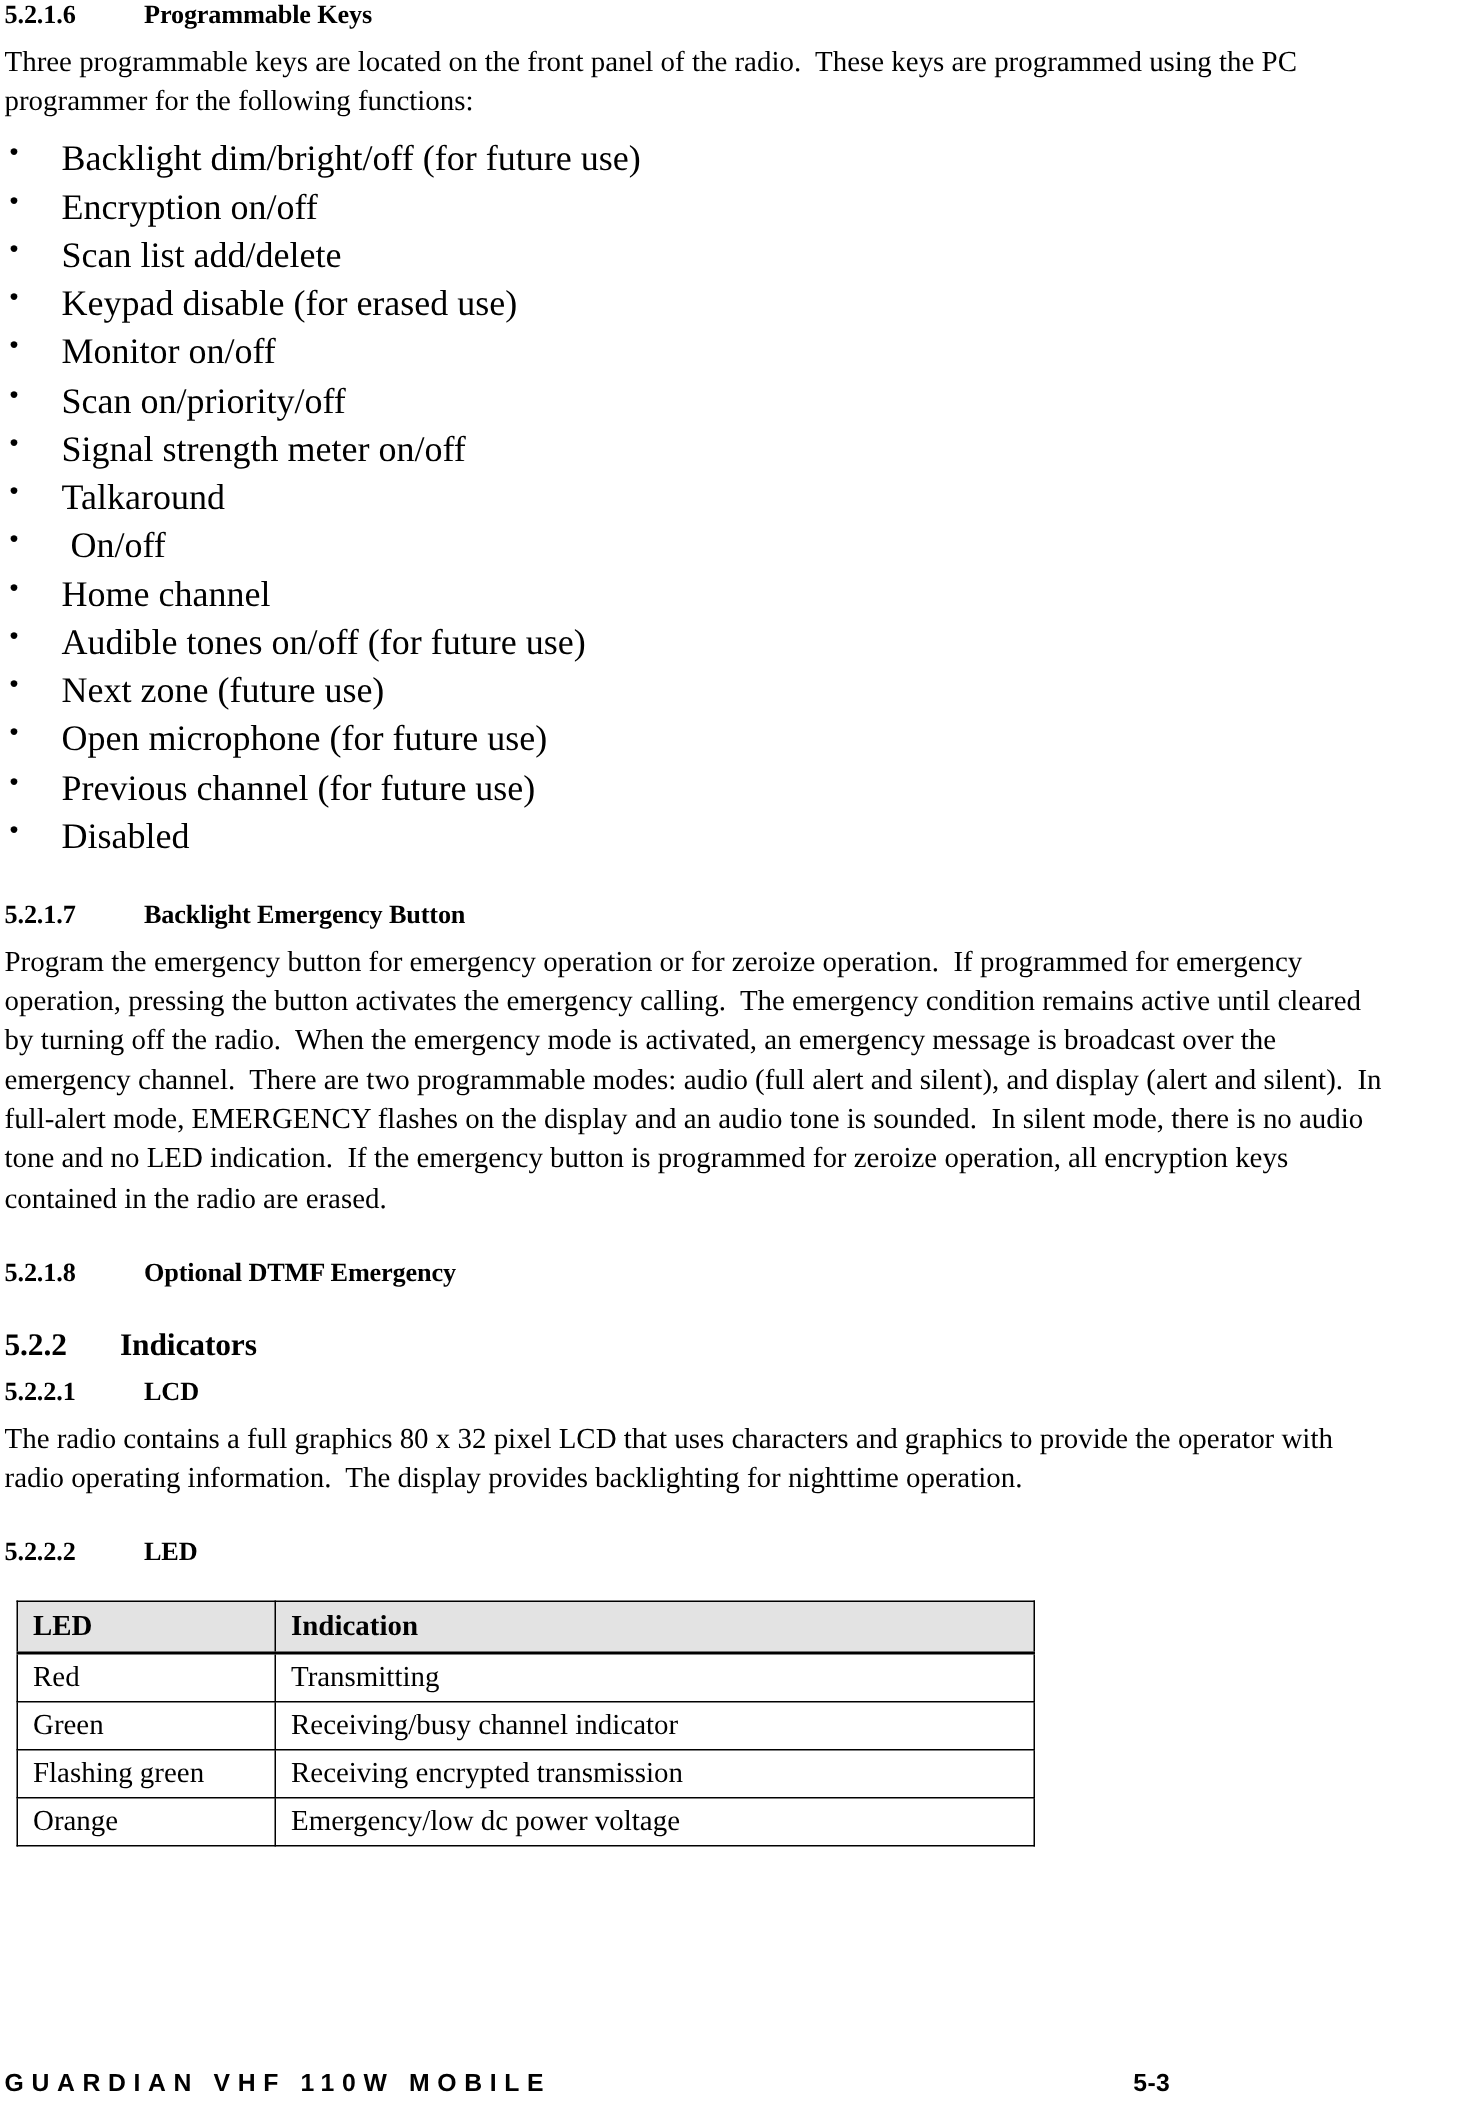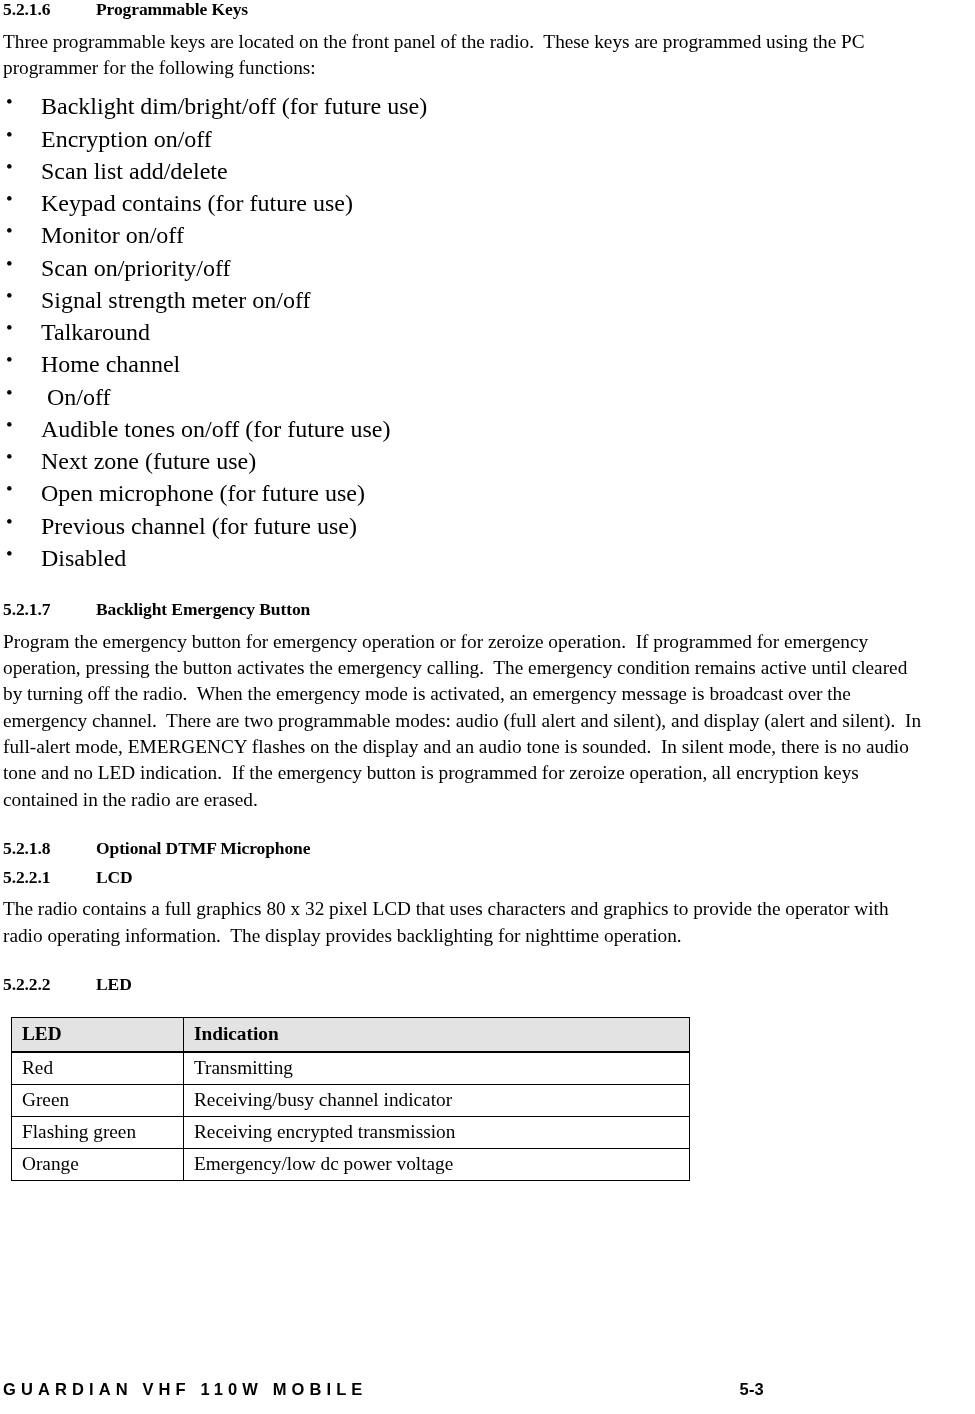--- a/index.html
+++ b/index.html
@@ -126,68 +126,74 @@
     justify-content: space-between;
     font-family: "Liberation Sans", "DejaVu Sans", sans-serif;
     font-weight: bold;
     font-size: 16.5px;
   }
   .footer .doc-title {
     letter-spacing: 5.1px;
   }
   .footer .page-num {
     letter-spacing: 0.2px;
-    margin-right: 16px;
+    margin-right: 0px;
   }
 </style>
 </head>
 <body>
 
 <div class="page">
   <div class="content">
 
     <h3 class="h3">
       <span class="num">5.2.1.6</span>
       <span class="title">Programmable Keys</span>
     </h3>
     <p class="body">Three programmable keys are located on the front panel of the radio.  These keys are programmed using the PC programmer for the following functions:</p>
 
     <ul class="bullets">
       <li>Backlight dim/bright/off (for future use)</li>
       <li>Encryption on/off</li>
       <li>Scan list add/delete</li>
-      <li>Keypad contains (for future use)</li>
+      <li>Keypad disable (for erased use)</li>
       <li>Monitor on/off</li>
       <li>Scan on/priority/off</li>
       <li>Signal strength meter on/off</li>
       <li>Talkaround</li>
+      <li> On/off</li>
       <li>Home channel</li>
-      <li> On/off</li>
       <li>Audible tones on/off (for future use)</li>
       <li>Next zone (future use)</li>
       <li>Open microphone (for future use)</li>
       <li>Previous channel (for future use)</li>
       <li>Disabled</li>
     </ul>
 
     <div class="sect">
       <h3 class="h3">
         <span class="num">5.2.1.7</span>
         <span class="title">Backlight Emergency Button</span>
       </h3>
       <p class="body">Program the emergency button for emergency operation or for zeroize operation.  If programmed for emergency operation, pressing the button activates the emergency calling.  The emergency condition remains active until cleared by turning off the radio.  When the emergency mode is activated, an emergency message is broadcast over the emergency channel.  There are two programmable modes: audio (full alert and silent), and display (alert and silent).  In full-alert mode, EMERGENCY flashes on the display and an audio tone is sounded.  In silent mode, there is no audio tone and no LED indication.  If the emergency button is programmed for zeroize operation, all encryption keys contained in the radio are erased.</p>
     </div>
 
     <div class="sect">
       <h3 class="h3">
         <span class="num">5.2.1.8</span>
-        <span class="title">Optional DTMF Microphone</span>
-      </h3>
-    </div>
-
+        <span class="title">Optional DTMF Emergency</span>
+      </h3>
+    </div>
+
+    <div class="sect">
+      <h2 class="h2">
+        <span class="num">5.2.2</span>
+        <span class="title">Indicators</span>
+      </h2>
+    </div>
 
     <div class="sect-tight">
       <h3 class="h3">
         <span class="num">5.2.2.1</span>
         <span class="title">LCD</span>
       </h3>
       <p class="body">The radio contains a full graphics 80 x 32 pixel LCD that uses characters and graphics to provide the operator with radio operating information.  The display provides backlighting for nighttime operation.</p>
     </div>
 
     <div class="sect">

